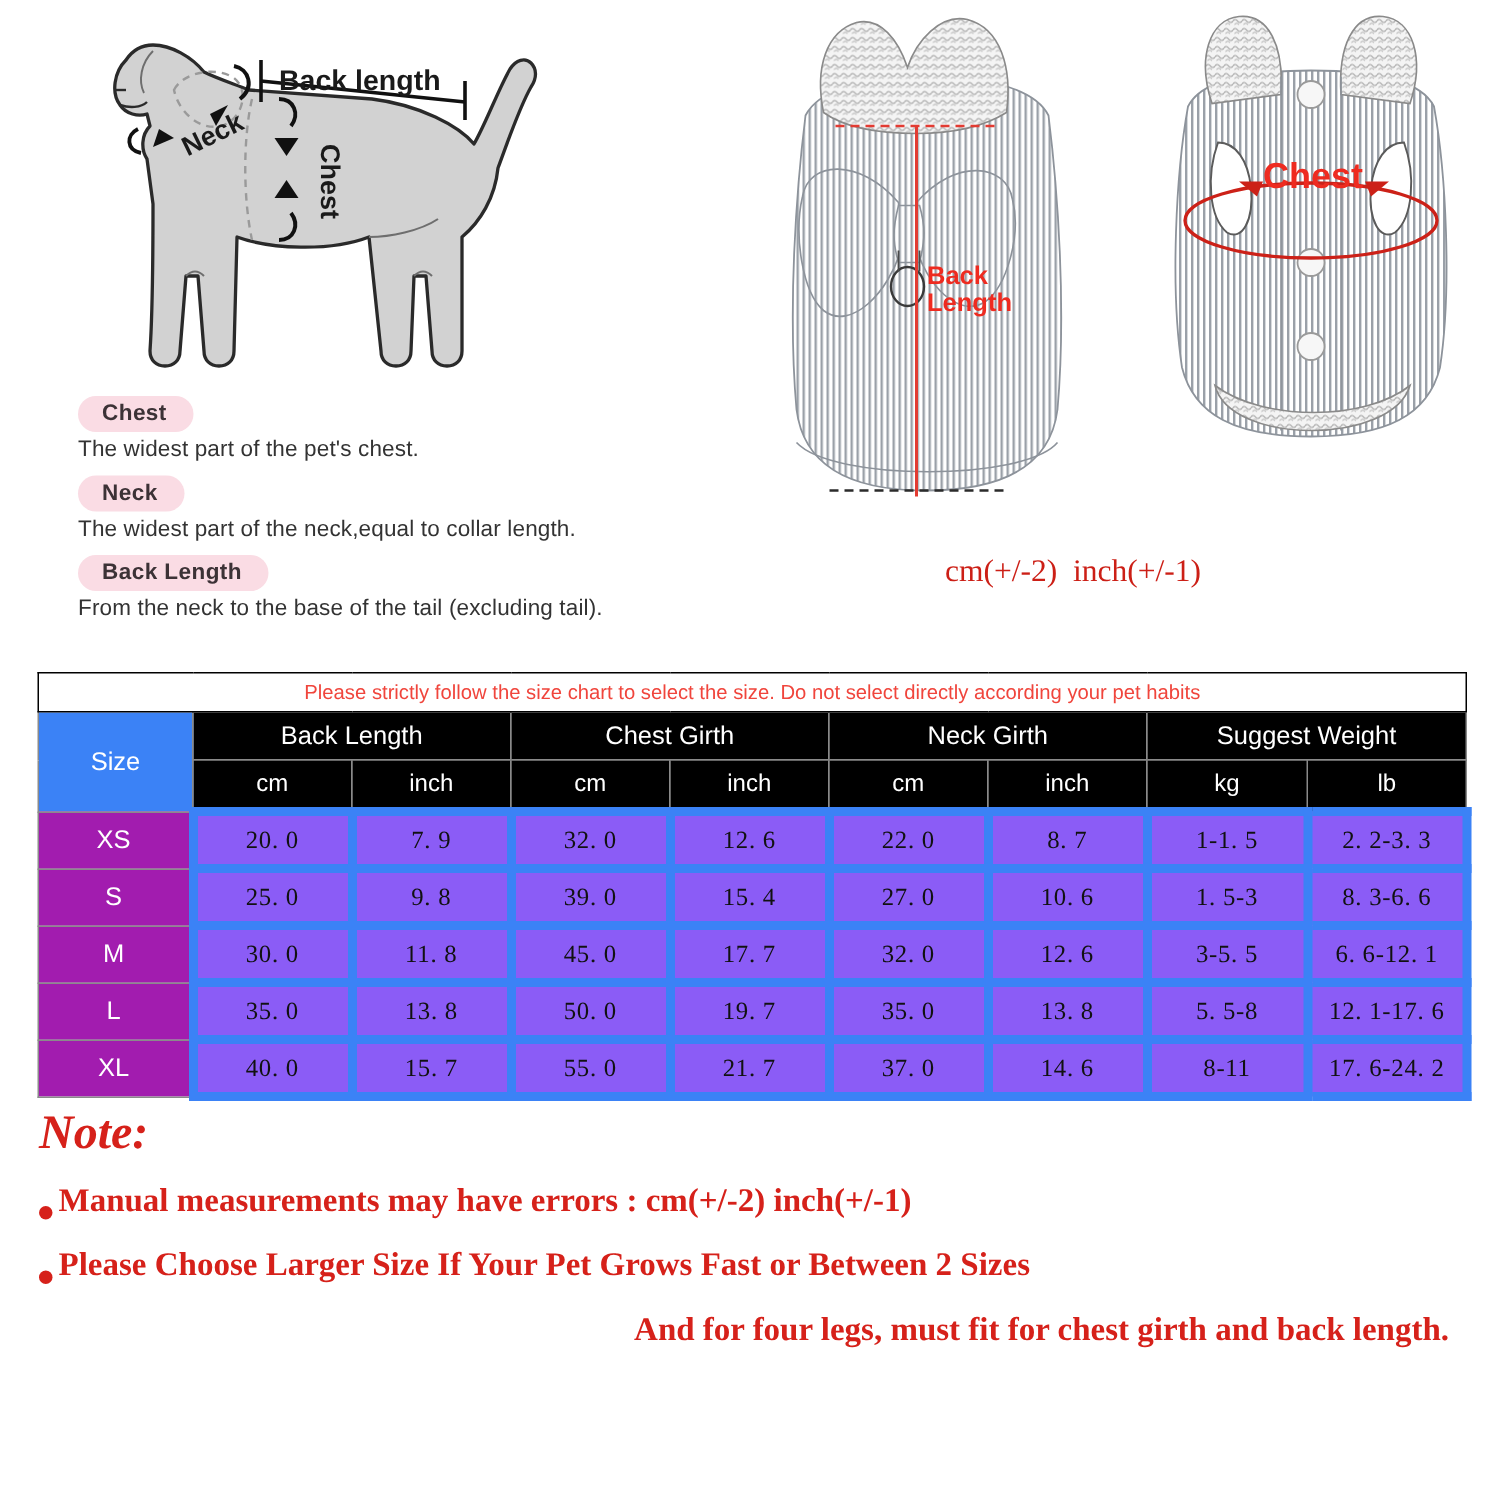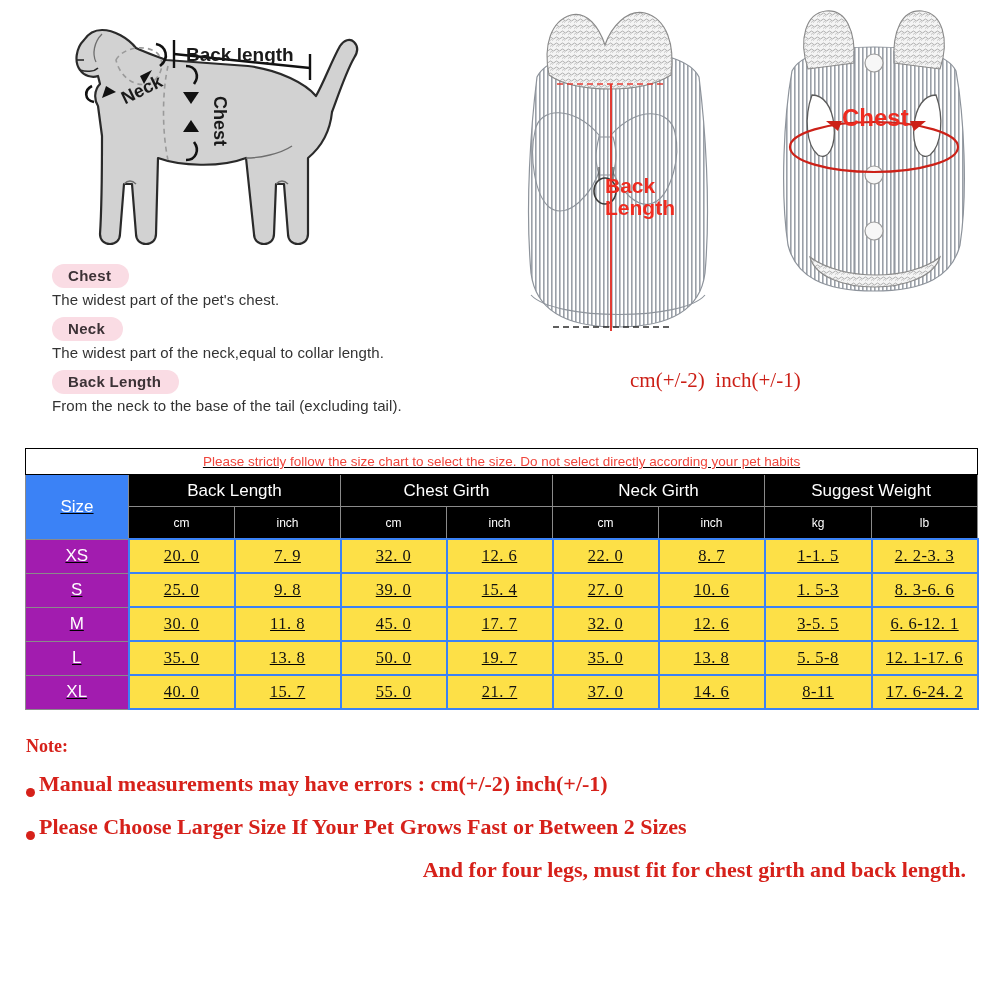--- a/index.html
+++ b/index.html
@@ -53,32 +53,32 @@
   .g2{left:750px;top:5px;width:250px;height:310px;}
   .g-svg{display:block;}
   .g-label{
     position:absolute;
     color:#ee2b20;
     font-weight:bold;
     font-family:"Liberation Sans", sans-serif;
     line-height:1.05;
     white-space:pre-line;
   }
-  .g1-label{left:110px;top:170px;font-size:21px;}
+  .g1-label{left:123px;top:170px;font-size:17px;}
   .g2-label{left:92px;top:100px;font-size:24px;}
 
   .tolerance{
     position:absolute;left:630px;top:368px;
     color:#cc1f16;font-weight:normal;font-size:21px;
     font-family:"Liberation Serif", serif;
     white-space:pre;
   }
 
   
-  .table-wrap{position:absolute;left:25px;top:448px;width:952px;text-decoration:underline;}
+  .table-wrap{position:absolute;left:25px;top:448px;width:952px;}
   table.size-table{
     border-collapse:collapse;
     width:952px;
     table-layout:fixed;
   }
   table.size-table td, table.size-table th{
     padding:0;margin:0;
     text-align:center;
     vertical-align:middle;
   }
@@ -95,41 +95,41 @@
     background:#000000;
     color:#ffffff;
     font-size:17px;
     border:1px solid #8a8a8a;
   }
   .hdr-size{
     background:#3b82f6;color:#ffffff;font-size:17px;
     border:1px solid #8a8a8a;
   }
   .hdr-grp{height:31px;}
-  .hdr-unit{height:31px;font-size:12px;}
+  .hdr-unit{height:31px;font-size:16px;}
   .row-size{
     background:#a21caf;color:#ffffff;font-size:17px;
     border:1px solid #8a8a8a;height:32px;
   }
   .cell{
-    background:#fde047;color:#111111;
+    background:#8b5cf6;color:#111111;
     font-family:"Liberation Serif", serif;
     font-size:16.5px;
-    border:2px solid #3b82f6;
+    border:6px solid #3b82f6;
     height:32px;
     letter-spacing:.5px;
   }
 
   
   .notes{
     position:absolute;left:26px;top:736px;width:940px;
     font-family:"Liberation Serif", serif;
     color:#d6211a;
   }
-  .note-title{font-size:18px;font-weight:bold;margin:0 0 14px 0;}
+  .note-title{font-size:32px;font-weight:bold;margin:0 0 14px 0;font-style:italic;}
   .note-line{
     font-size:22px;font-weight:bold;margin:0 0 17px 0;
     display:flex;align-items:flex-end;
   }
   .note-bullet{
     display:inline-block;width:9px;height:9px;border-radius:50%;
     background:#d6211a;margin-right:4px;flex:0 0 auto;
   }
   .note-cont{font-size:22px;font-weight:bold;margin:0;padding-left:0;text-align:right;}
 </style>

